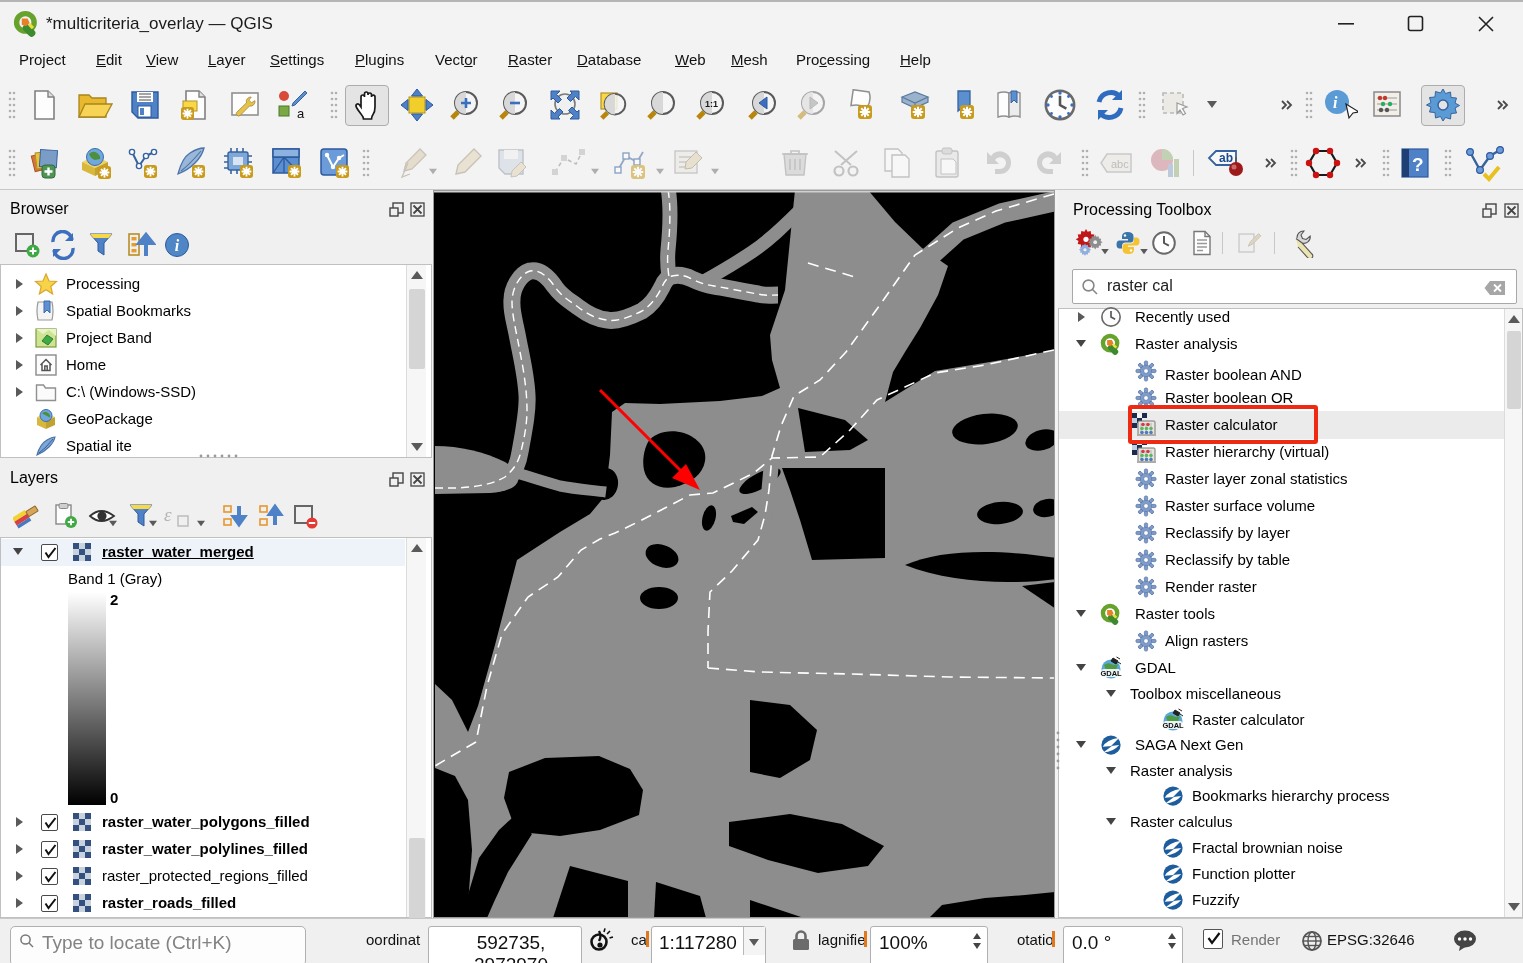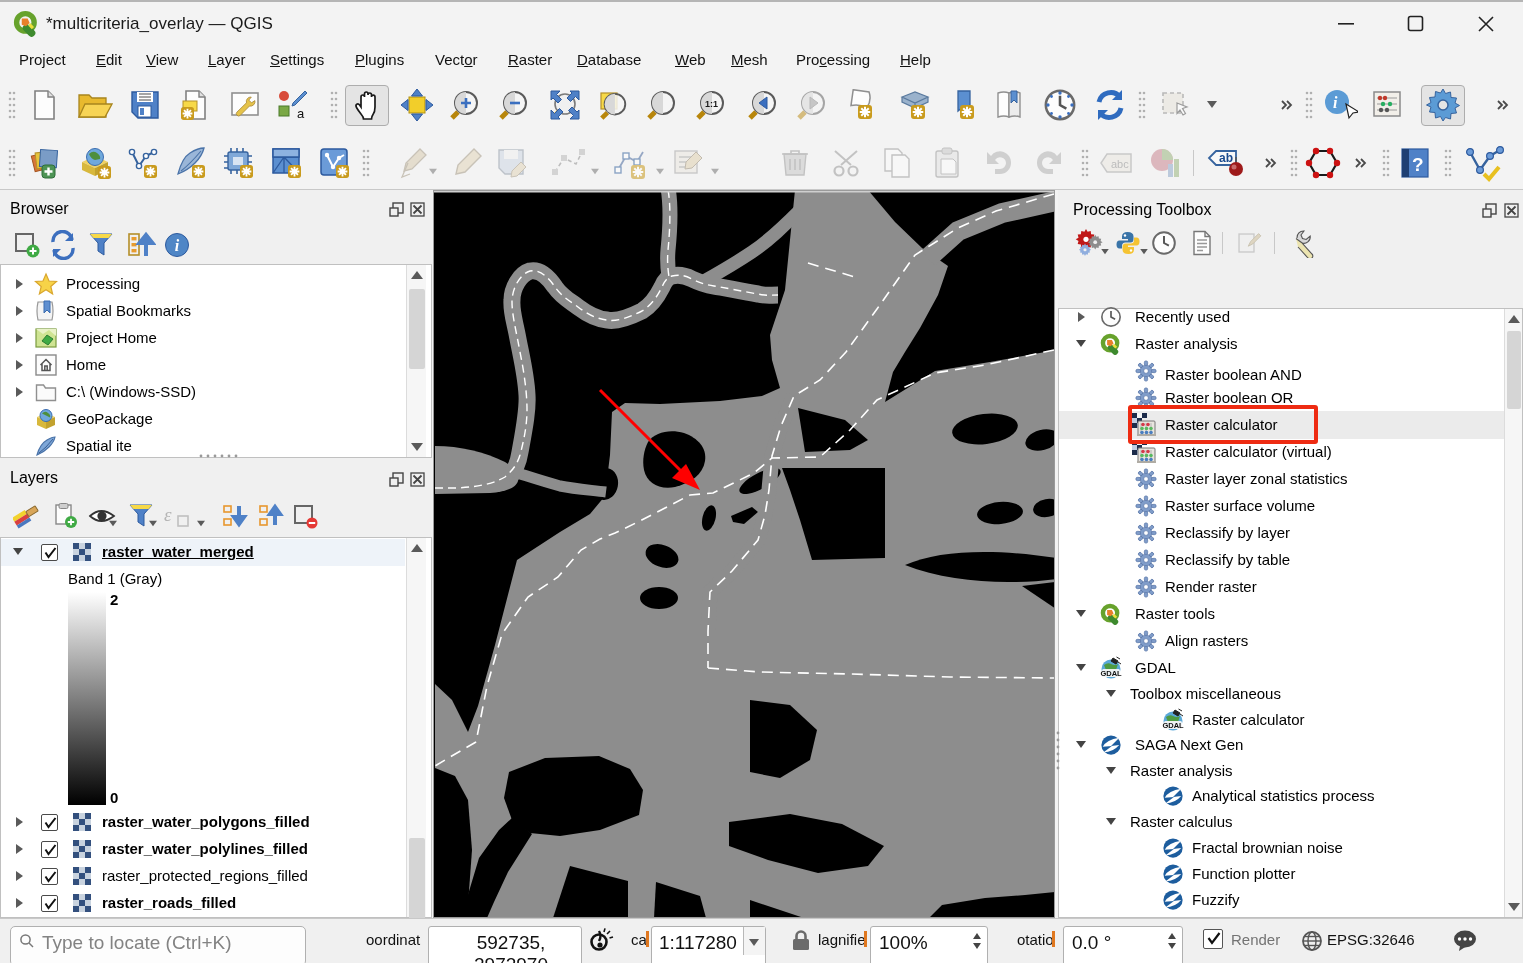--- a/index.html
+++ b/index.html
@@ -514,21 +514,21 @@
         <path d="M21 10 v8 l-9 4 v-8 z" fill="#c2a22e"></path>
         <circle cx="12" cy="8.5" r="6" fill="#6fa8dc" stroke="#3a6cb0"></circle>
         <path d="M8 6.5 q3 -3 6 -0.5 q3 2 2 4.5" fill="#4e8f3c" stroke="none"></path>
       </svg>
     <svg width="24" height="24" style="position:absolute;left:34px;top:244px" viewBox="0 0 24 24">
         <path d="M3 21 Q6 10 13 6 Q18 3 21 3 Q20 8 15 13 Q10 18 3 21 Z" fill="#7ea7d8" stroke="#4a73a8" stroke-width="1.2"></path>
         <path d="M5 19 Q12 14 19 5" fill="none" stroke="#3a5f94" stroke-width="1"></path>
       </svg>
     <div class="row" style="left:66px;top:85px">Processing</div>
     <div class="row" style="left:66px;top:112px">Spatial Bookmarks</div>
-    <div class="row" style="left:66px;top:139px">Project Home</div>
+    <div class="row" style="left:66px;top:139px">Project Band</div>
     <div class="row" style="left:66px;top:166px">Home</div>
     <div class="row" style="left:66px;top:193px">C:\ (Windows-SSD)</div>
     <div class="row" style="left:66px;top:220px">GeoPackage</div>
     <div class="row" style="left:66px;top:247px">Spatial ite</div>
 
     <div style="position:absolute;left:406px;top:75px;width:20px;height:192px;background:#f6f6f6;border-left:1px solid #dcdcdc">
       <span class="arr" style="position:absolute;left:4px;top:6px;border-bottom:8px solid #5a5a5a;border-left:6px solid transparent;border-right:6px solid transparent"></span>
       <span class="arr" style="position:absolute;left:4px;bottom:6px;border-top:8px solid #5a5a5a;border-left:6px solid transparent;border-right:6px solid transparent"></span>
       <div style="position:absolute;left:2px;top:24px;width:16px;height:80px;background:#d5d5d5;border-radius:2px"></div>
     </div>
@@ -835,20 +835,31 @@
     <svg width="26" height="26" style="position:absolute;left:179px;top:40px" viewBox="0 0 26 26" opacity="0.45">
         <rect x="2" y="4" width="15" height="18" fill="#eee" stroke="#999" stroke-width="1.3"></rect>
         <path d="M24 4 l-9 9 l-2.5 5 l5 -2.5 l9 -9 z" fill="#c9b58a" stroke="#998a60" stroke-width="1" transform="scale(0.9)"></path>
       </svg>
     <div style="position:absolute;left:216px;top:42px;width:1px;height:22px;background:#c8c8c8"></div>
     <svg width="30" height="30" style="position:absolute;left:227px;top:38px" viewBox="0 0 30 30">
         <path d="M12 10 a6.5 6.5 0 0 1 7 -7 l-3 4 l1.5 3.5 l3.7 1 l4 -3.5 a6.5 6.5 0 0 1 -8.5 7" fill="#d8d8d8" stroke="#555" stroke-width="1.1"></path>
         <path d="M11 10.5 l5.5 4 L27 26 a2.8 2.8 0 0 1 -4 4 L13 19" fill="#ece4b0" stroke="#555" stroke-width="1.1"></path>
       </svg>
 
+    <div style="position:absolute;left:14px;top:79px;width:445px;height:35px;background:#fff;border:1px solid #a8a8a8;border-radius:2px">
+      <svg width="18" height="18" style="position:absolute;left:8px;top:8px" viewBox="0 0 18 18">
+          <circle cx="7.5" cy="7.5" r="5.4" fill="none" stroke="#888" stroke-width="1.6"></circle>
+          <line x1="11.5" y1="11.5" x2="16" y2="16" stroke="#888" stroke-width="1.6"></line>
+        </svg>
+      <span style="position:absolute;left:34px;top:7px;font-size:16px;color:#222">raster cal</span>
+      <svg width="22" height="16" style="position:absolute;right:10px;top:10px" viewBox="0 0 22 16">
+          <path d="M6 1 h15 v14 h-15 l-5.5 -7 z" fill="#a6a6a6"></path>
+          <path d="M10 4.5 l7 7 M17 4.5 l-7 7" stroke="#fff" stroke-width="1.8"></path>
+        </svg>
+    </div>
 
     <div class="tree" style="left:0;top:118px;width:465px;height:610px"></div>
     <div id="pt-rows">
       <div style="position:absolute;left:1px;top:221px;width:445px;height:28px;background:#ebebeb"></div>
       <span class="arr arr-r" style="position:absolute;left:20px;top:122px"></span>
       <svg width="22" height="22" style="position:absolute;left:42px;top:116px" viewBox="0 0 24 24">
           <use href="#icoclock"></use>
         </svg>
       <div class="row" style="left:77px;top:118px">Recently used</div>
       <span class="arr" style="position:absolute;left:18px;top:150px;border-top:7px solid #444;border-left:5px solid transparent;border-right:5px solid transparent"></span>
@@ -864,21 +875,21 @@
           <use href="#icogear"></use>
         </svg>
       <div class="row" style="left:107px;top:199px">Raster boolean OR</div>
       <svg width="24" height="24" style="position:absolute;left:74px;top:223px" viewBox="0 0 24 24">
           <use href="#icorcalc"></use>
         </svg>
       <div class="row" style="left:107px;top:226px">Raster calculator</div>
       <svg width="24" height="24" style="position:absolute;left:74px;top:250px" viewBox="0 0 24 24">
           <use href="#icorcalc"></use>
         </svg>
-      <div class="row" style="left:107px;top:253px">Raster calculator (virtual)</div>
+      <div class="row" style="left:107px;top:253px">Raster hierarchy (virtual)</div>
       <svg width="22" height="22" style="position:absolute;left:77px;top:278px" viewBox="0 0 24 24">
           <use href="#icogear"></use>
         </svg>
       <div class="row" style="left:107px;top:280px">Raster layer zonal statistics</div>
       <svg width="22" height="22" style="position:absolute;left:77px;top:305px" viewBox="0 0 24 24">
           <use href="#icogear"></use>
         </svg>
       <div class="row" style="left:107px;top:307px">Raster surface volume</div>
       <svg width="22" height="22" style="position:absolute;left:77px;top:332px" viewBox="0 0 24 24">
           <use href="#icogear"></use>
@@ -915,21 +926,21 @@
       <span class="arr" style="position:absolute;left:18px;top:551px;border-top:7px solid #444;border-left:5px solid transparent;border-right:5px solid transparent"></span>
       <svg width="22" height="22" style="position:absolute;left:42px;top:544px" viewBox="0 0 24 24">
           <use href="#icosaga"></use>
         </svg>
       <div class="row" style="left:77px;top:546px">SAGA Next Gen</div>
       <span class="arr" style="position:absolute;left:48px;top:577px;border-top:7px solid #444;border-left:5px solid transparent;border-right:5px solid transparent"></span>
       <div class="row" style="left:72px;top:572px">Raster analysis</div>
       <svg width="22" height="22" style="position:absolute;left:104px;top:595px" viewBox="0 0 24 24">
           <use href="#icosaga"></use>
         </svg>
-      <div class="row" style="left:134px;top:597px">Analytical statistics process</div>
+      <div class="row" style="left:134px;top:597px">Bookmarks hierarchy process</div>
       <span class="arr" style="position:absolute;left:48px;top:628px;border-top:7px solid #444;border-left:5px solid transparent;border-right:5px solid transparent"></span>
       <div class="row" style="left:72px;top:623px">Raster calculus</div>
       <svg width="22" height="22" style="position:absolute;left:104px;top:647px" viewBox="0 0 24 24">
           <use href="#icosaga"></use>
         </svg>
       <div class="row" style="left:134px;top:649px">Fractal brownian noise</div>
       <svg width="22" height="22" style="position:absolute;left:104px;top:673px" viewBox="0 0 24 24">
           <use href="#icosaga"></use>
         </svg>
       <div class="row" style="left:134px;top:675px">Function plotter</div>

